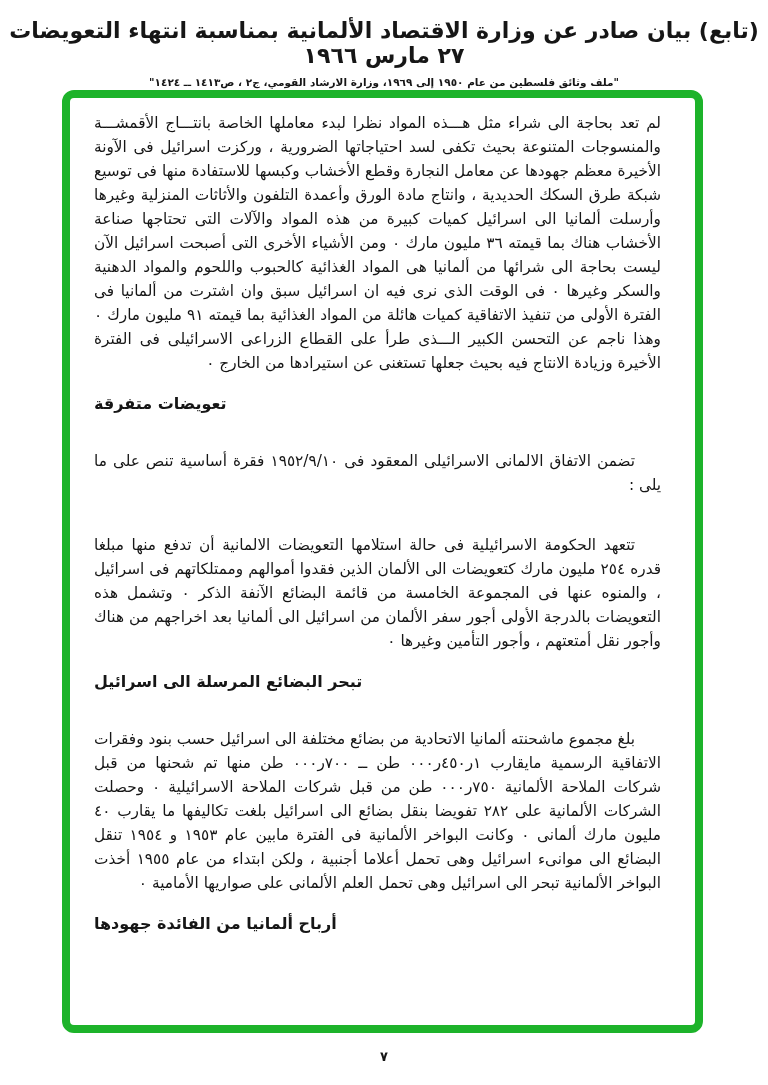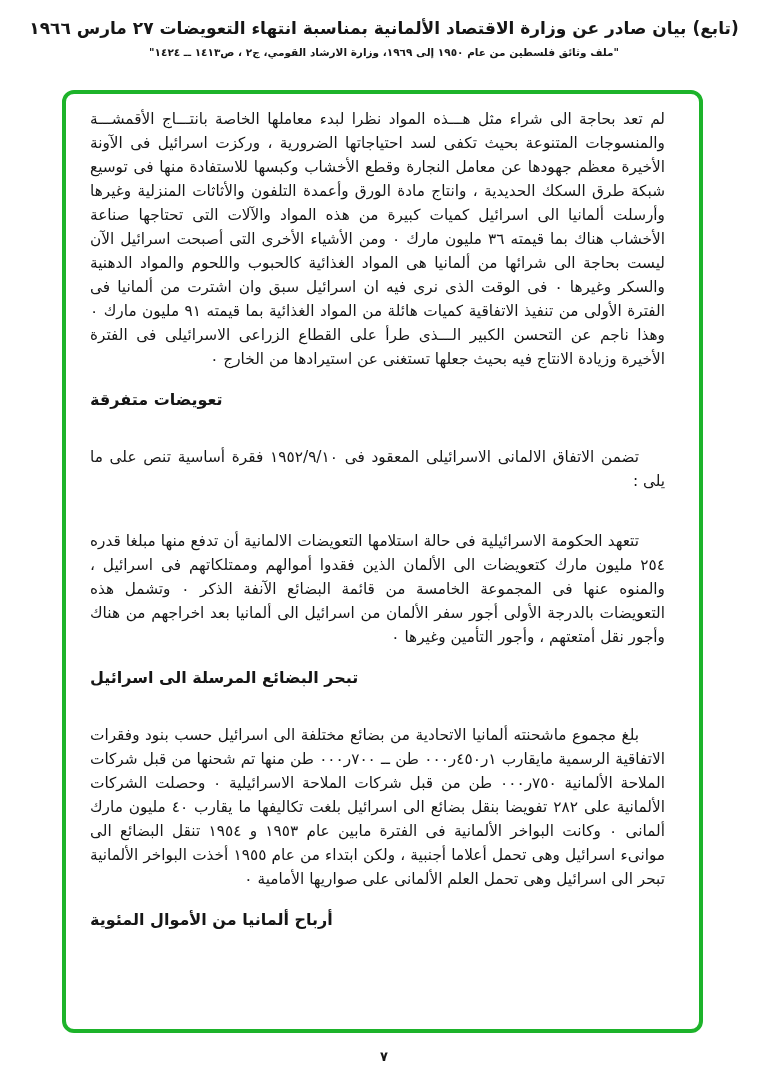--- a/index.html
+++ b/index.html
@@ -17,37 +17,37 @@
     overflow: hidden;
   }
   .page-header {
     position: absolute;
     top: 18px;
     left: 0;
     right: 0;
     text-align: center;
   }
   .doc-title {
-    font-size: 17px;
+    font-size: 22px;
     font-weight: bold;
     letter-spacing: 0;
   }
   .doc-source {
     font-size: 10.5px;
     font-weight: bold;
     margin-top: 8px;
   }
   .doc-frame {
     position: absolute;
     top: 90px;
     right: 65px;
     width: 641px;
     height: 943px;
     box-sizing: border-box;
-    border: 4px solid #be185d;
+    border: 8px solid #be185d;
     border-radius: 12px;
     padding: 13px 34px 0 24px;
     background: transparent;
   }
   .para {
     margin: 0 0 5px 0;
     font-size: 15.3px;
     line-height: 24px;
     text-align: justify;
     text-justify: inter-word;
@@ -89,20 +89,20 @@
   <h3 class="section-heading">تعويضات متفرقة</h3>
 
   <p class="para indent">تضمن الاتفاق الالمانى الاسرائيلى المعقود فى ١٩٥٢/٩/١٠ فقرة أساسية تنص على ما يلى :</p>
 
   <p class="para indent">تتعهد الحكومة الاسرائيلية فى حالة استلامها التعويضات الالمانية أن تدفع منها مبلغا قدره ٢٥٤ مليون مارك كتعويضات الى الألمان الذين فقدوا أموالهم وممتلكاتهم فى اسرائيل ، والمنوه عنها فى المجموعة الخامسة من قائمة البضائع الآنفة الذكر ٠ وتشمل هذه التعويضات بالدرجة الأولى أجور سفر الألمان من اسرائيل الى ألمانيا بعد اخراجهم من هناك وأجور نقل أمتعتهم ، وأجور التأمين وغيرها ٠</p>
 
   <h3 class="section-heading">تبحر البضائع المرسلة الى اسرائيل</h3>
 
   <p class="para indent">بلغ مجموع ماشحنته ألمانيا الاتحادية من بضائع مختلفة الى اسرائيل حسب بنود وفقرات الاتفاقية الرسمية مايقارب ١ر٤٥٠ر٠٠٠ طن ــ ٧٠٠ر٠٠٠ طن منها تم شحنها من قبل شركات الملاحة الألمانية ٧٥٠ر٠٠٠ طن من قبل شركات الملاحة الاسرائيلية ٠ وحصلت الشركات الألمانية على ٢٨٢ تفويضا بنقل بضائع الى اسرائيل بلغت تكاليفها ما يقارب ٤٠ مليون مارك ألمانى ٠ وكانت البواخر الألمانية فى الفترة مابين عام ١٩٥٣ و ١٩٥٤ تنقل البضائع الى موانىء اسرائيل وهى تحمل أعلاما أجنبية ، ولكن ابتداء من عام ١٩٥٥ أخذت البواخر الألمانية تبحر الى اسرائيل وهى تحمل العلم الألمانى على صواريها الأمامية ٠</p>
 
-  <h3 class="section-heading">أرباح ألمانيا من الأموال المئوية</h3>
+  <h3 class="section-heading">أرباح ألمانيا من الفائدة جهودها</h3>
 
 
 </main>
 
 <footer class="page-footer">
   <span class="page-number">٧</span>
 </footer>
 
 </body></html>

